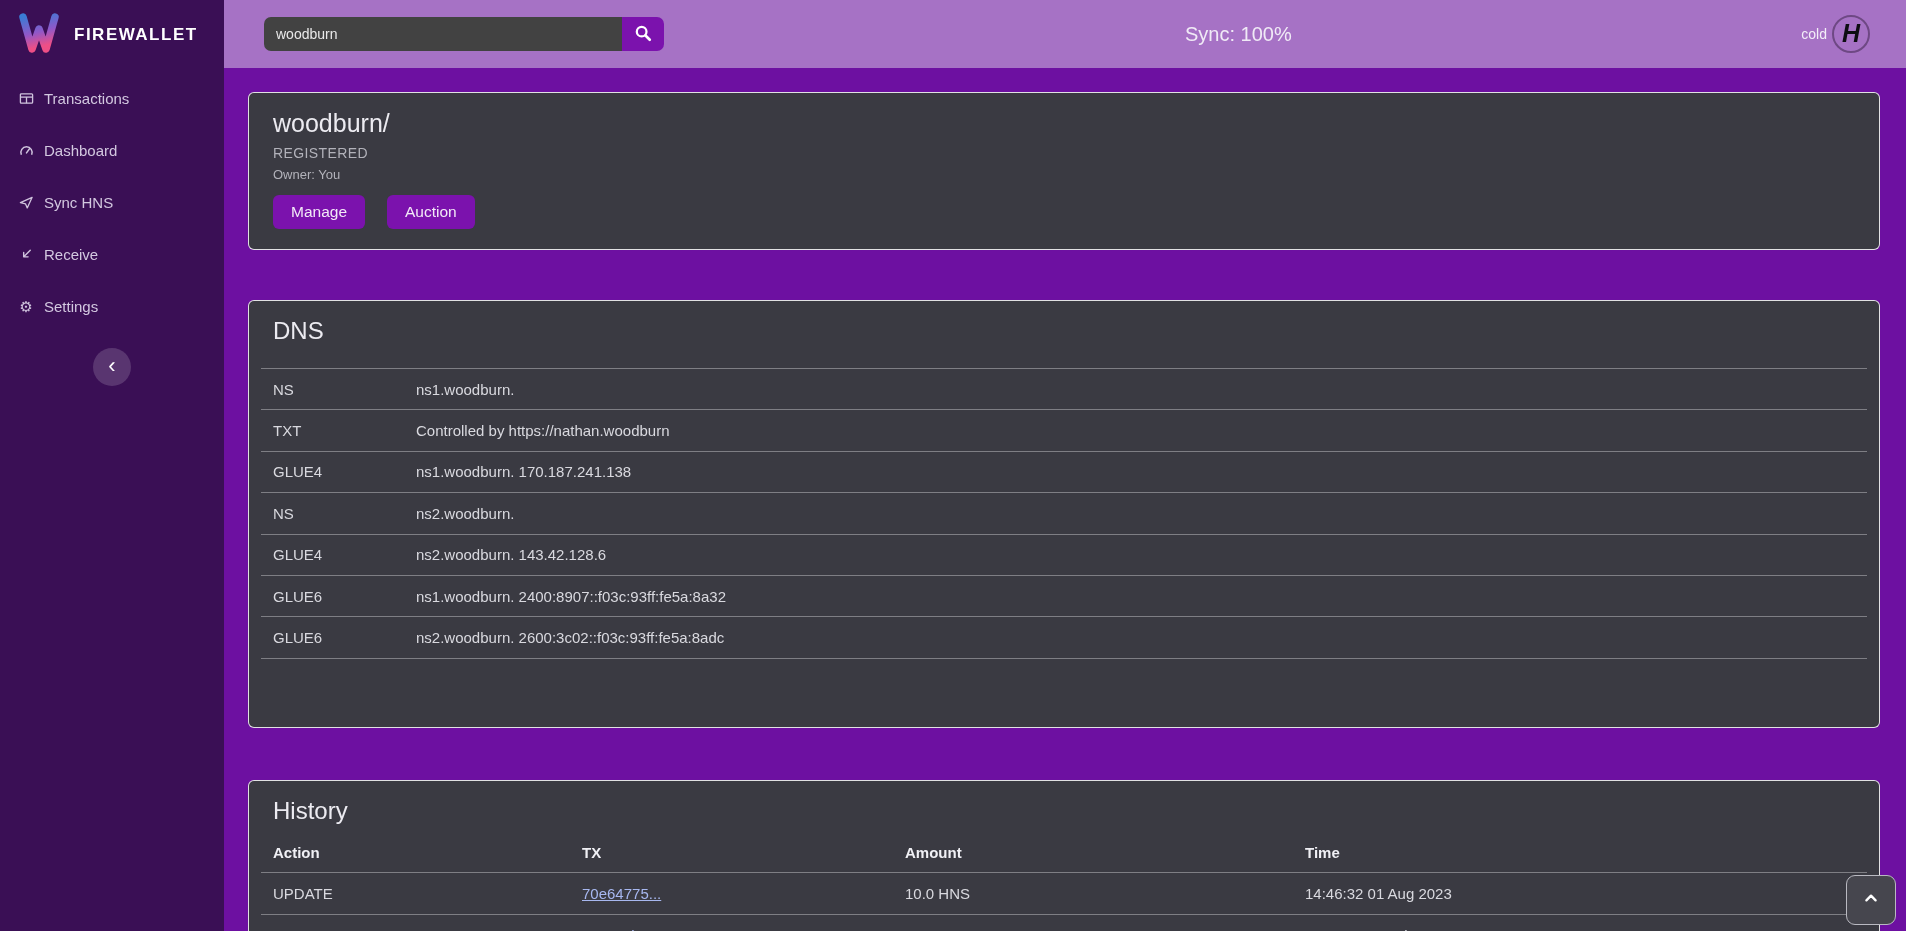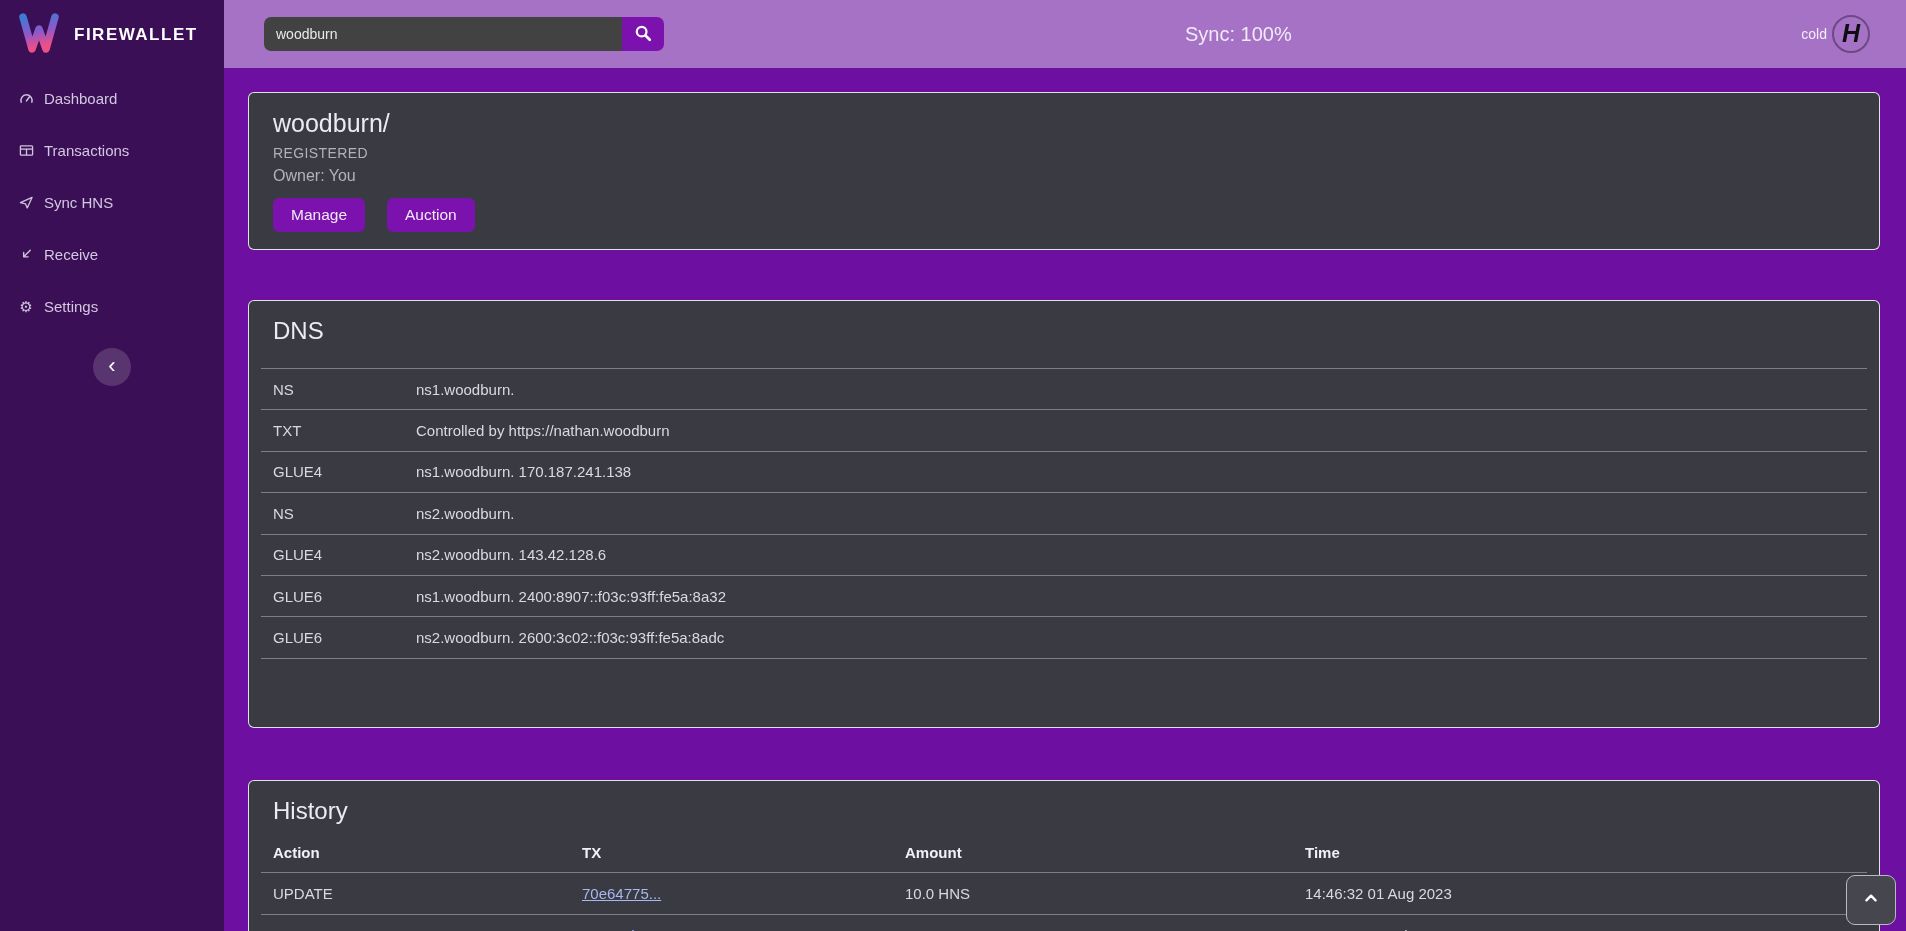--- a/index.html
+++ b/index.html
@@ -70,21 +70,21 @@
   .content { padding:24px 0 0 24px; width:1680px; }
   .card {
     width:1632px; background:#3a3a42; border:1px solid rgba(255,255,255,0.85);
     border-radius:6px; position:relative;
   }
 
   
   .card-domain { height:158px; padding:16px 24px; }
   .domain-title { font-size:25px; color:#ecebf1; font-weight:400; }
   .domain-status { font-size:14px; color:#b2b2ba; margin-top:7px; letter-spacing:0.4px; }
-  .domain-owner  { font-size:16px; color:#b2b2ba; margin-top:6px; }
+  .domain-owner  { font-size:13px; color:#b2b2ba; margin-top:6px; }
   .domain-actions { margin-top:13px; display:flex; gap:22px; }
   .btn-purple {
     background:#7b12ad; color:#f2e9f7; border:none; border-radius:6px;
     padding:8px 18px; font-size:15.5px; cursor:pointer;
     font-family:"Liberation Sans", sans-serif;
   }
   .domain-expiry {
     position:absolute; top:14px; right:24px; font-size:26px; color:#e8e7ee; font-weight:400;
   }
 
@@ -136,35 +136,35 @@
         <path d="M6 5 L15 37 L22 17 L29 37 L38 5" fill="none" stroke="url(#wg)" stroke-width="7.5" stroke-linecap="round" stroke-linejoin="round"></path>
       </svg>
     </span>
     <span class="brand-name">FIREWALLET</span>
   </div>
 
   <div class="nav">
     <div class="nav-item">
       <span class="nico">
         <svg viewBox="0 0 16 16" width="15" height="15">
-          <path d="M2.5 12.5 A6 6 0 1 1 13.5 12.5" fill="none" stroke="#cfc3dd" stroke-width="1.6"></path>
-          <line x1="8" y1="10.5" x2="11.2" y2="6.2" stroke="#cfc3dd" stroke-width="1.6" stroke-linecap="round"></line>
-        </svg>
-      </span>
-      <span>Dashboard</span>
-    </div>
-    <div class="nav-item">
-      <span class="nico">
-        <svg viewBox="0 0 16 16" width="15" height="15">
           <rect x="1.5" y="3" width="13" height="10" rx="1" fill="none" stroke="#cfc3dd" stroke-width="1.4"></rect>
           <line x1="1.5" y1="6.5" x2="14.5" y2="6.5" stroke="#cfc3dd" stroke-width="1.4"></line>
           <line x1="8" y1="6.5" x2="8" y2="13" stroke="#cfc3dd" stroke-width="1.4"></line>
         </svg>
       </span>
       <span>Transactions</span>
+    </div>
+    <div class="nav-item">
+      <span class="nico">
+        <svg viewBox="0 0 16 16" width="15" height="15">
+          <path d="M2.5 12.5 A6 6 0 1 1 13.5 12.5" fill="none" stroke="#cfc3dd" stroke-width="1.6"></path>
+          <line x1="8" y1="10.5" x2="11.2" y2="6.2" stroke="#cfc3dd" stroke-width="1.6" stroke-linecap="round"></line>
+        </svg>
+      </span>
+      <span>Dashboard</span>
     </div>
     <div class="nav-item">
       <span class="nico">
         <svg viewBox="0 0 16 16" width="15" height="15">
           <path d="M1.5 8.2 L14 2.5 L8.8 13.8 L7 9.5 Z" fill="none" stroke="#cfc3dd" stroke-width="1.4" stroke-linejoin="round"></path>
         </svg>
       </span>
       <span>Sync HNS</span>
     </div>
     <div class="nav-item">

